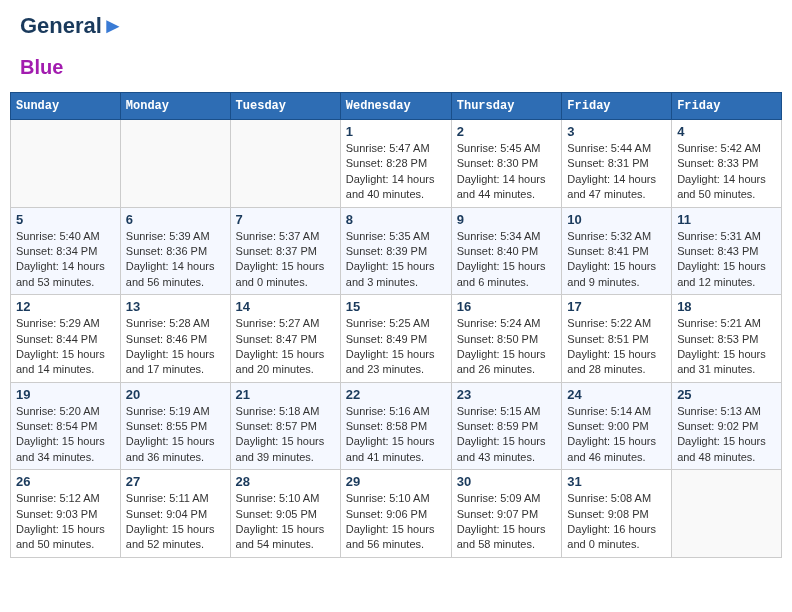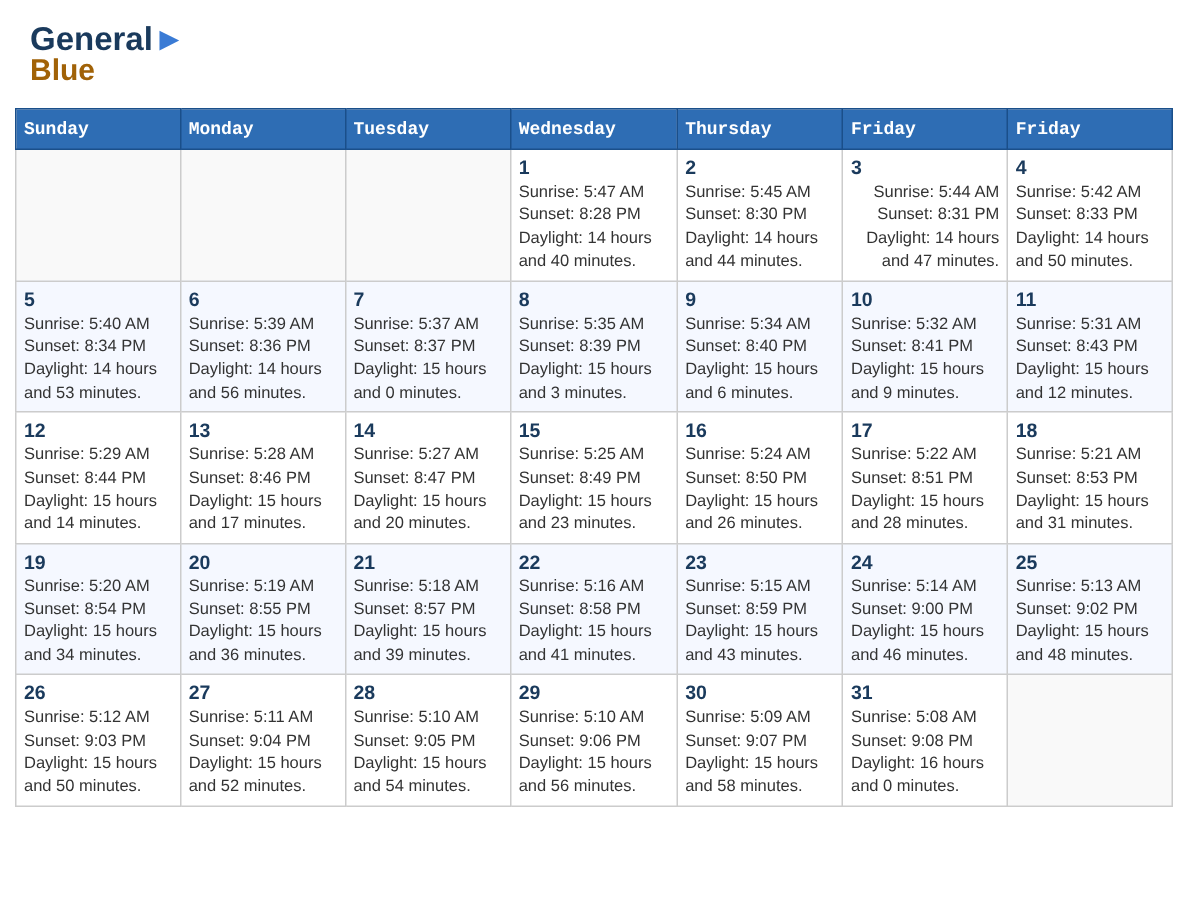--- a/index.html
+++ b/index.html
@@ -90,21 +90,21 @@
 <body>
 
 <div class="header">
   <div class="logo">
     <div class="logo-row">
       <span class="logo-text">
         <span style="color:#1a3a5c;">General</span><span style="color:#3a7bd5;">►</span>
       </span>
     </div>
     <div class="logo-row">
-      <span class="logo-text" style="color:#a16207; font-size:20px;">Blue</span>
+      <span class="logo-text" style="color:#a21caf; font-size:20px;margin-top:20px;">Blue</span>
     </div>
   </div>
   <div class="title-block">
     <div class="main-title"></div>
     <div class="subtitle"></div>
   </div>
 </div>
 
 <table class="calendar">
   <thead>
@@ -132,21 +132,21 @@
         </td>
         <td>
           <span class="day-number">2</span>
           <div class="day-info" style="white-space: pre-line;">Sunrise: 5:45 AM
 Sunset: 8:30 PM
 Daylight: 14 hours
 and 44 minutes.</div>
         </td>
         <td>
           <span class="day-number">3</span>
-          <div class="day-info" style="white-space: pre-line; text-align: right;">Sunrise: 5:44 AM
+          <div class="day-info" style="white-space: pre-line;">Sunrise: 5:44 AM
 Sunset: 8:31 PM
 Daylight: 14 hours
 and 47 minutes.</div>
         </td>
         <td>
           <span class="day-number">4</span>
           <div class="day-info" style="white-space: pre-line;">Sunrise: 5:42 AM
 Sunset: 8:33 PM
 Daylight: 14 hours
 and 50 minutes.</div>

